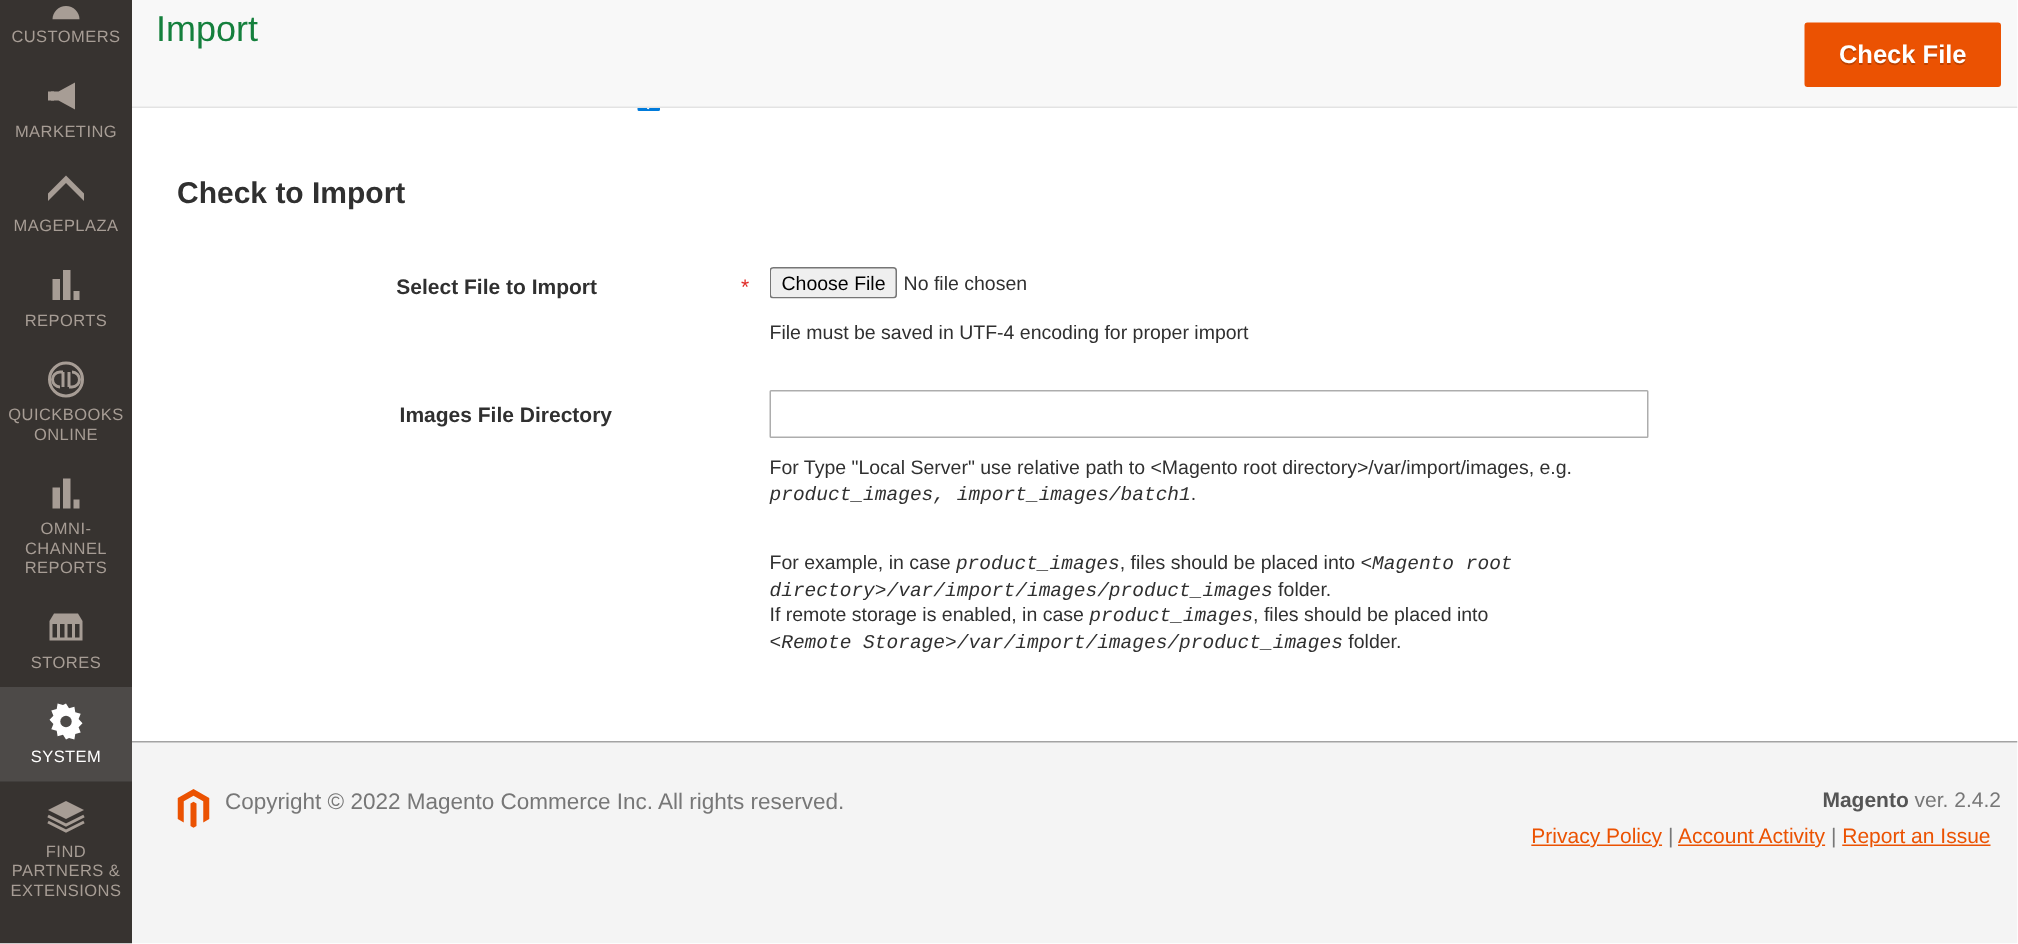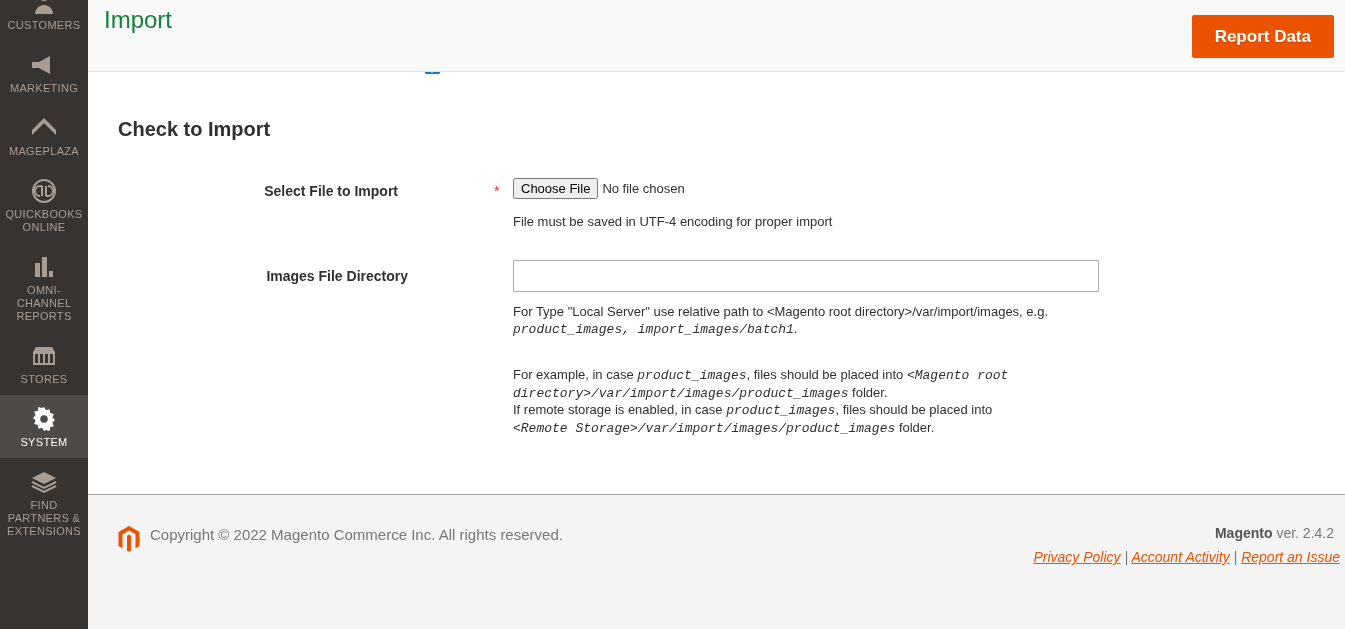--- a/index.html
+++ b/index.html
@@ -173,22 +173,22 @@
     position: absolute; left: 30px; top: 31px;
     width: 22px; height: 26px;
   }
   .copy-text { position: absolute; left: 62px; top: 35px; }
   .version {
     position: absolute; right: 11px; top: 30px;
     font-size: 14px; color: #777777; white-space: nowrap;
   }
   .version b { color: #555555; }
   .footer-links {
-    position: absolute; right: 5px; top: 54px;
-    font-size: 14px; color: #777777; white-space: nowrap; font-style: italic;
+    position: absolute; right: 18px; top: 54px;
+    font-size: 14px; color: #777777; white-space: nowrap;
   }
   .footer-links a {
     color: #eb5202;
     text-decoration: underline;
     cursor: pointer;
   }
   .sep { color: #777777; }
 </style>
 </head>
 <body>
@@ -220,20 +220,30 @@
 
     <div class="nav-item">
       <span class="nav-icon">
         <svg width="30" height="22" viewBox="0 0 30 22">
             <path d="M3 18 L15 6 L27 18 L27 13 L15 1 L3 13 Z" class="ico-fill"></path>
           </svg>
       </span>
       <span class="nav-label">MAGEPLAZA</span>
     </div>
 
+    <div class="nav-item">
+      <span class="nav-icon">
+        <svg width="24" height="24" viewBox="0 0 24 24">
+            <rect x="3" y="8" width="5" height="14" class="ico-fill"></rect>
+            <rect x="10" y="2" width="5" height="20" class="ico-fill"></rect>
+            <rect x="17" y="16" width="4" height="6" class="ico-fill"></rect>
+          </svg>
+      </span>
+      <span class="nav-label">REPORTS</span>
+    </div>
 
     <div class="nav-item">
       <span class="nav-icon">
         <svg width="26" height="26" viewBox="0 0 26 26">
             <circle cx="13" cy="13" r="11" class="ico-stroke"></circle>
             <path d="M11 8v10M15 8v10" class="ico-stroke"></path>
             <path d="M11 8h-2a5 5 0 0 0 0 10M15 18h2a5 5 0 0 0 0-10" class="ico-stroke"></path>
           </svg>
       </span>
       <span class="nav-label">QUICKBOOKS ONLINE</span>
@@ -313,21 +323,21 @@
       </div>
       <div class="note" style="left:425px; top:141px; width:510px;">
         <span>If remote storage is enabled, in case </span><i>product_images</i><span>, files should be placed into </span><i>&lt;Remote Storage&gt;/var/import/images/product_images</i><span> folder.</span>
       </div>
     </div>
 
   </div>
 
   <div class="page-header">
     <div class="page-title">Import</div>
-    <button class="btn-primary">Report Data</button>
+    <button class="btn-primary">Check File</button>
   </div>
 
   <div class="footer">
     <span class="magento-mark">
       <svg width="22" height="26" viewBox="0 0 22 26">
         <path d="M11 0 L21.5 6 L21.5 20 L17.5 22.3 L17.5 8.2 L11 4.5 L4.5 8.2 L4.5 22.3 L0.5 20 L0.5 6 Z" fill="#eb5202"></path>
         <path d="M11 8.5 L13 9.7 L13 24.6 L11 25.8 L9 24.6 L9 9.7 Z" fill="#eb5202"></path>
       </svg>
     </span>
     <span class="copyright copy-text" style="left:62px; top:31px;">Copyright © 2022 Magento Commerce Inc. All rights reserved.</span>

